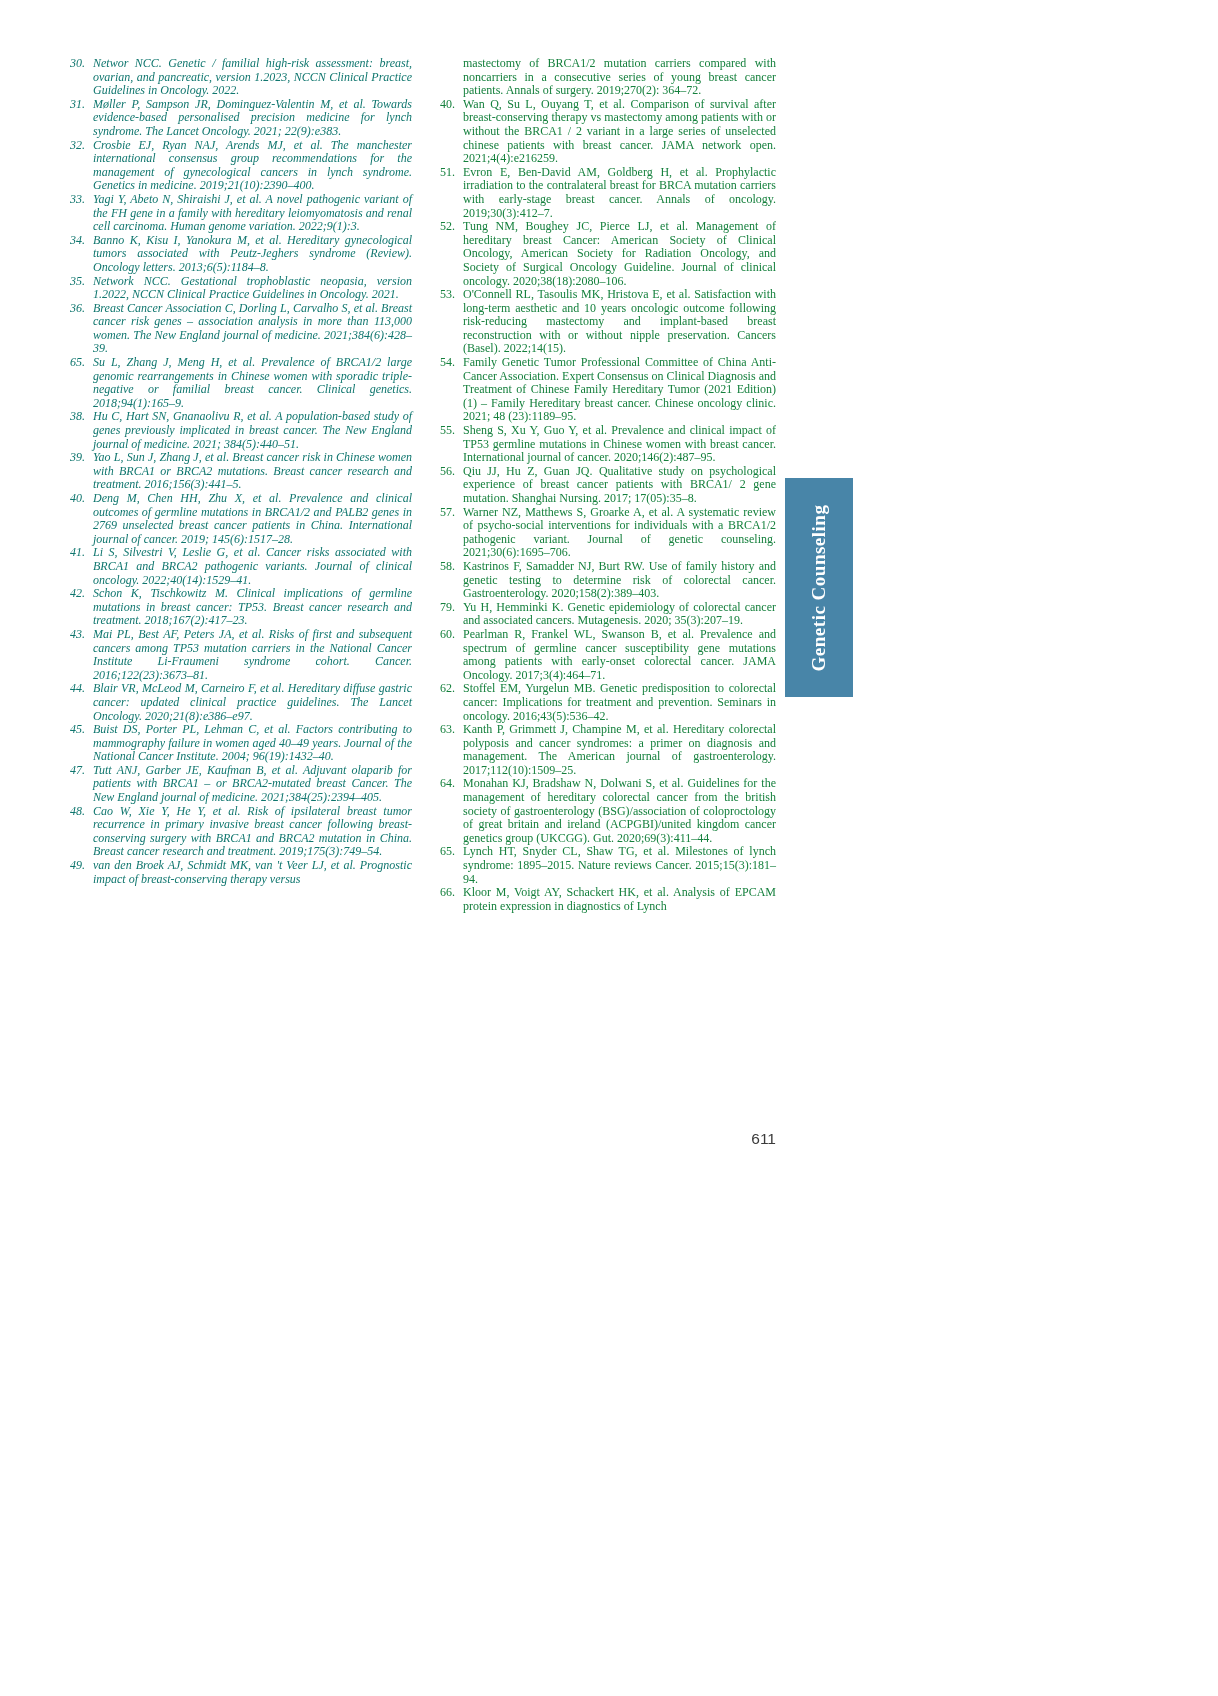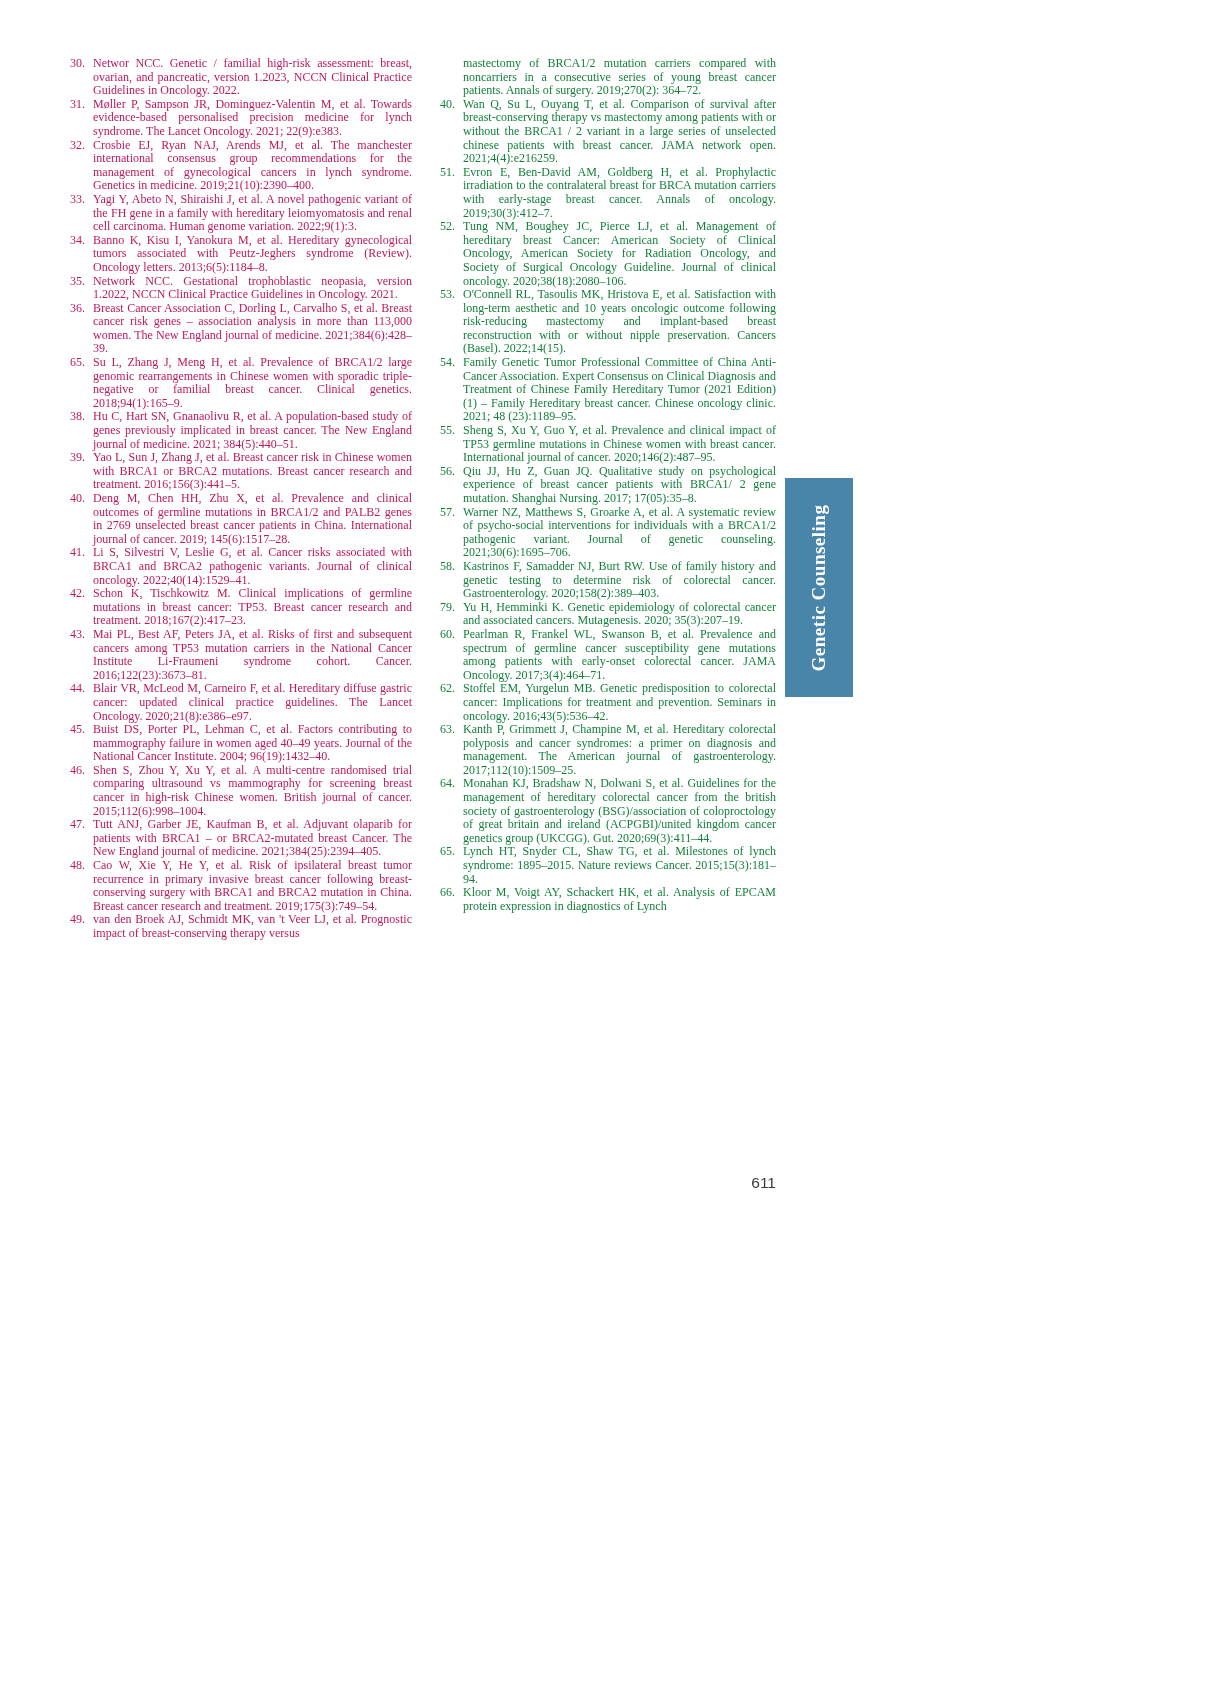--- a/index.html
+++ b/index.html
@@ -51,27 +51,26 @@
   }
   .page-number {
     position: absolute;
     left: 738px;
     top: 1130px;
     width: 38px;
     text-align: right;
     font-family: "Liberation Sans", "DejaVu Sans", sans-serif;
     font-size: 15.5px;
     color: #3b3b3b;
-    margin-top: 44px;
   }
 </style>
 </head>
 <body>
 
-<div id="left-column" class="ref-column" style="color: #be185d;">
+<div id="left-column" class="ref-column" style="color: #0f766e; font-style: italic;">
   <div class="ref-entry">
     <span class="ref-num">30.</span>
     <span>Networ NCC. Genetic / familial high-risk assessment: breast, ovarian, and pancreatic, version 1.2023, NCCN Clinical Practice Guidelines in Oncology. 2022.</span>
   </div>
 
   <div class="ref-entry">
     <span class="ref-num">31.</span>
     <span>Møller P, Sampson JR, Dominguez-Valentin M, et al. Towards evidence-based personalised precision medicine for lynch syndrome. The Lancet Oncology. 2021; 22(9):e383.</span>
   </div>
 
@@ -138,24 +137,20 @@
   <div class="ref-entry">
     <span class="ref-num">44.</span>
     <span>Blair VR, McLeod M, Carneiro F, et al. Hereditary diffuse gastric cancer: updated clinical practice guidelines. The Lancet Oncology. 2020;21(8):e386–e97.</span>
   </div>
 
   <div class="ref-entry">
     <span class="ref-num">45.</span>
     <span>Buist DS, Porter PL, Lehman C, et al. Factors contributing to mammography failure in women aged 40–49 years. Journal of the National Cancer Institute. 2004; 96(19):1432–40.</span>
   </div>
 
-  <div class="ref-entry">
-    <span class="ref-num">46.</span>
-    <span>Shen S, Zhou Y, Xu Y, et al. A multi-centre randomised trial comparing ultrasound vs mammography for screening breast cancer in high-risk Chinese women. British journal of cancer. 2015;112(6):998–1004.</span>
-  </div>
 
   <div class="ref-entry">
     <span class="ref-num">47.</span>
     <span>Tutt ANJ, Garber JE, Kaufman B, et al. Adjuvant olaparib for patients with BRCA1 – or BRCA2-mutated breast Cancer. The New England journal of medicine. 2021;384(25):2394–405.</span>
   </div>
 
   <div class="ref-entry">
     <span class="ref-num">48.</span>
     <span>Cao W, Xie Y, He Y, et al. Risk of ipsilateral breast tumor recurrence in primary invasive breast cancer following breast-conserving surgery with BRCA1 and BRCA2 mutation in China. Breast cancer research and treatment. 2019;175(3):749–54.</span>
   </div>

